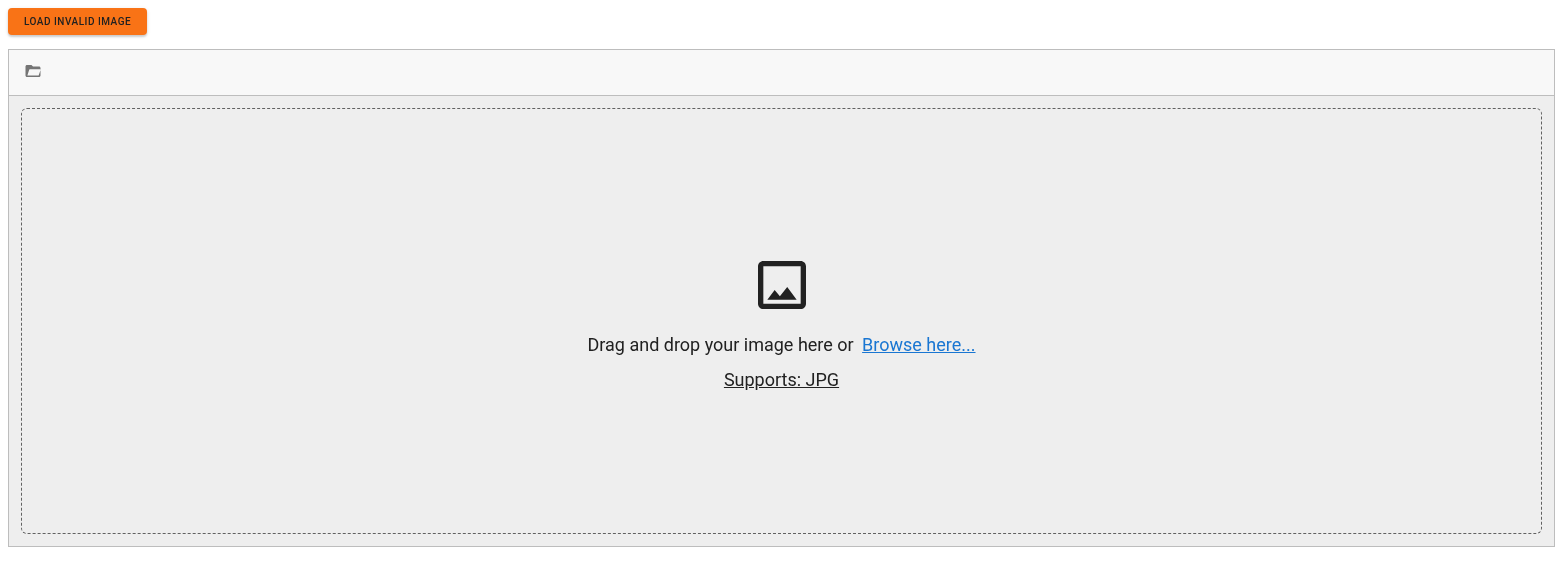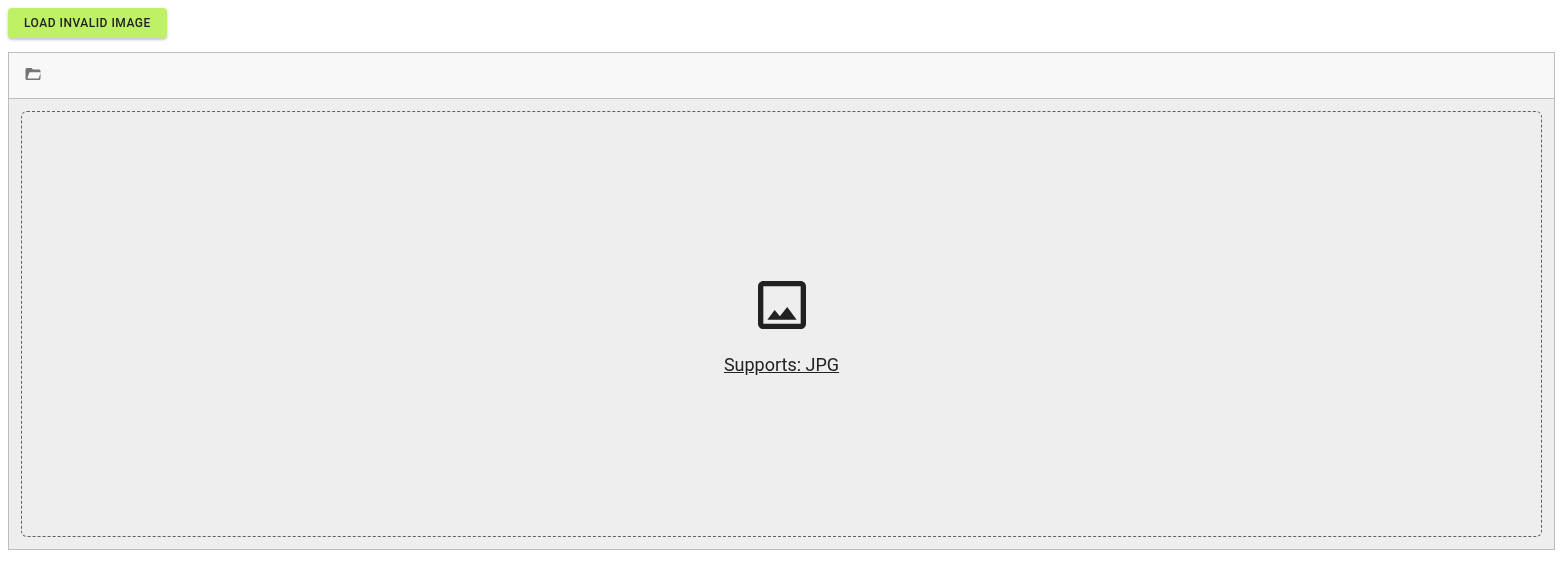--- a/index.html
+++ b/index.html
@@ -5,26 +5,26 @@
     * { box-sizing: border-box; margin: 0; padding: 0; }
     body {
       font-family: Roboto, "Helvetica Neue", Arial, sans-serif;
       background: #fff;
       padding: 8px;
       font-size: 14px;
       color: #212121;
     }
     .load-btn {
       display: inline-block;
-      background: #bef264;
+      background: #f97316;
       border: none;
       border-radius: 4px;
       padding: 8px 16px;
       font-family: inherit;
-      font-size: 12px;
+      font-size: 10px;
       font-weight: 500;
       color: #212121;
       text-transform: uppercase;
       letter-spacing: 0.5px;
       cursor: pointer;
       box-shadow: 0 2px 2px rgba(0,0,0,0.15), 0 1px 4px rgba(0,0,0,0.1);
       margin-bottom: 14px;
     }
 
     .upload-container {
@@ -101,20 +101,23 @@
 
   <div class="dropzone-wrap">
     <div class="dropzone">
 
       <span class="image-icon">
         <svg viewBox="0 0 24 24">
           <path d="M19 3H5c-1.1 0-2 .9-2 2v14c0 1.1.9 2 2 2h14c1.1 0 2-.9 2-2V5c0-1.1-.9-2-2-2zm0 16H5V5h14v14zM13.96 12.71l-2.75 3.54-1.96-2.36L6.5 17.5h11l-3.54-4.79z"></path>
         </svg>
       </span>
 
+      <div class="main-line">
+        <span>Drag and drop your image here or </span><span class="browse">Browse here...</span>
+      </div>
 
       <div class="sub-line">Supports: JPG</div>
 
     </div>
   </div>
 
 </div>
 
 
 

